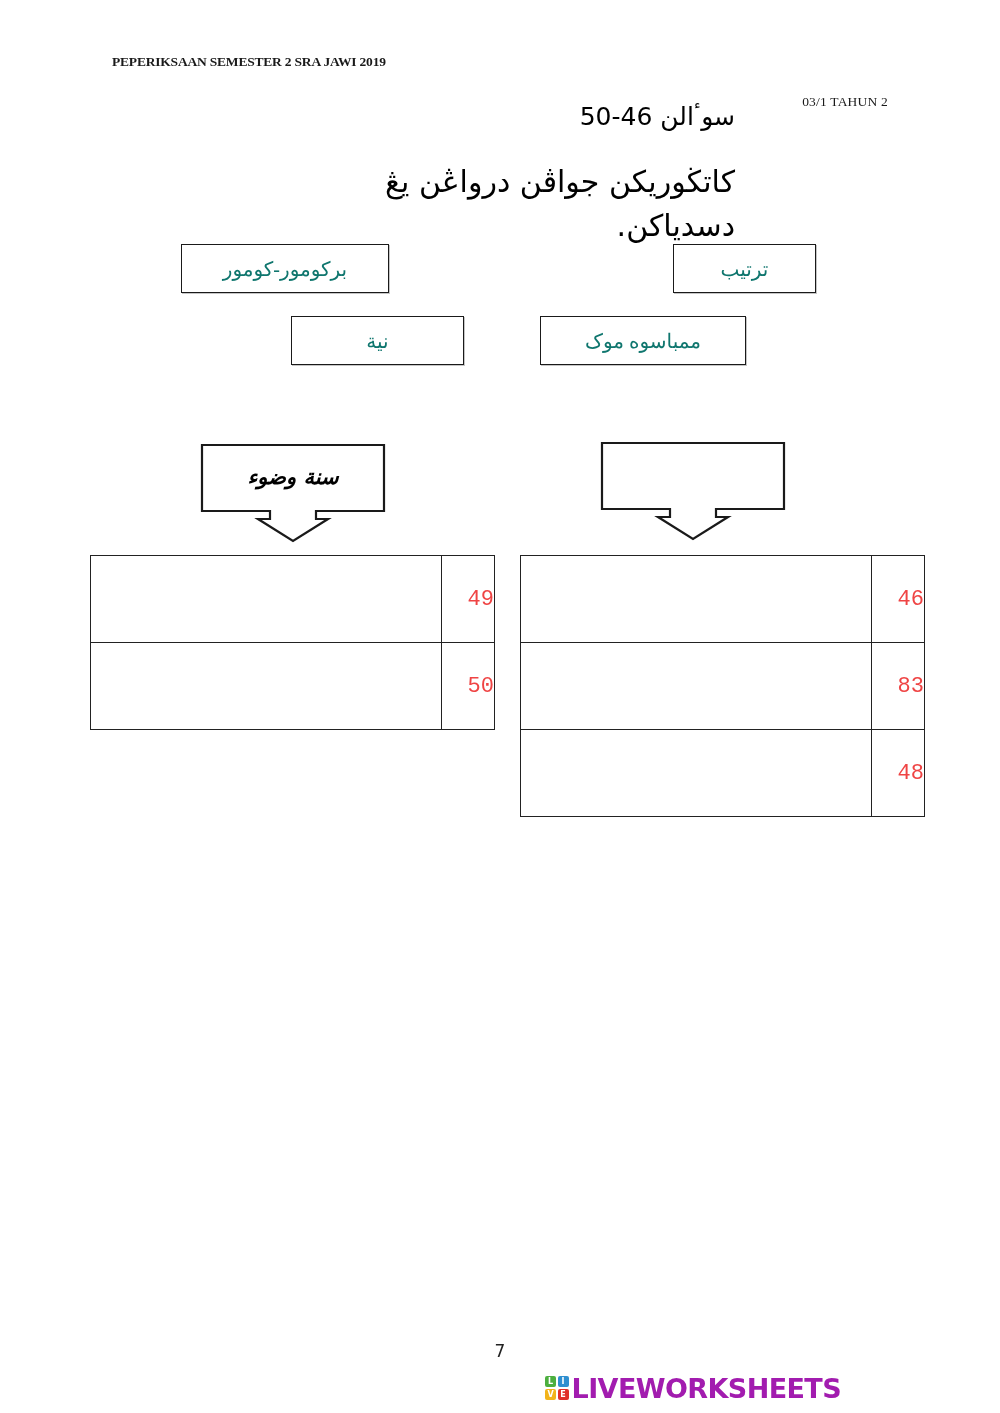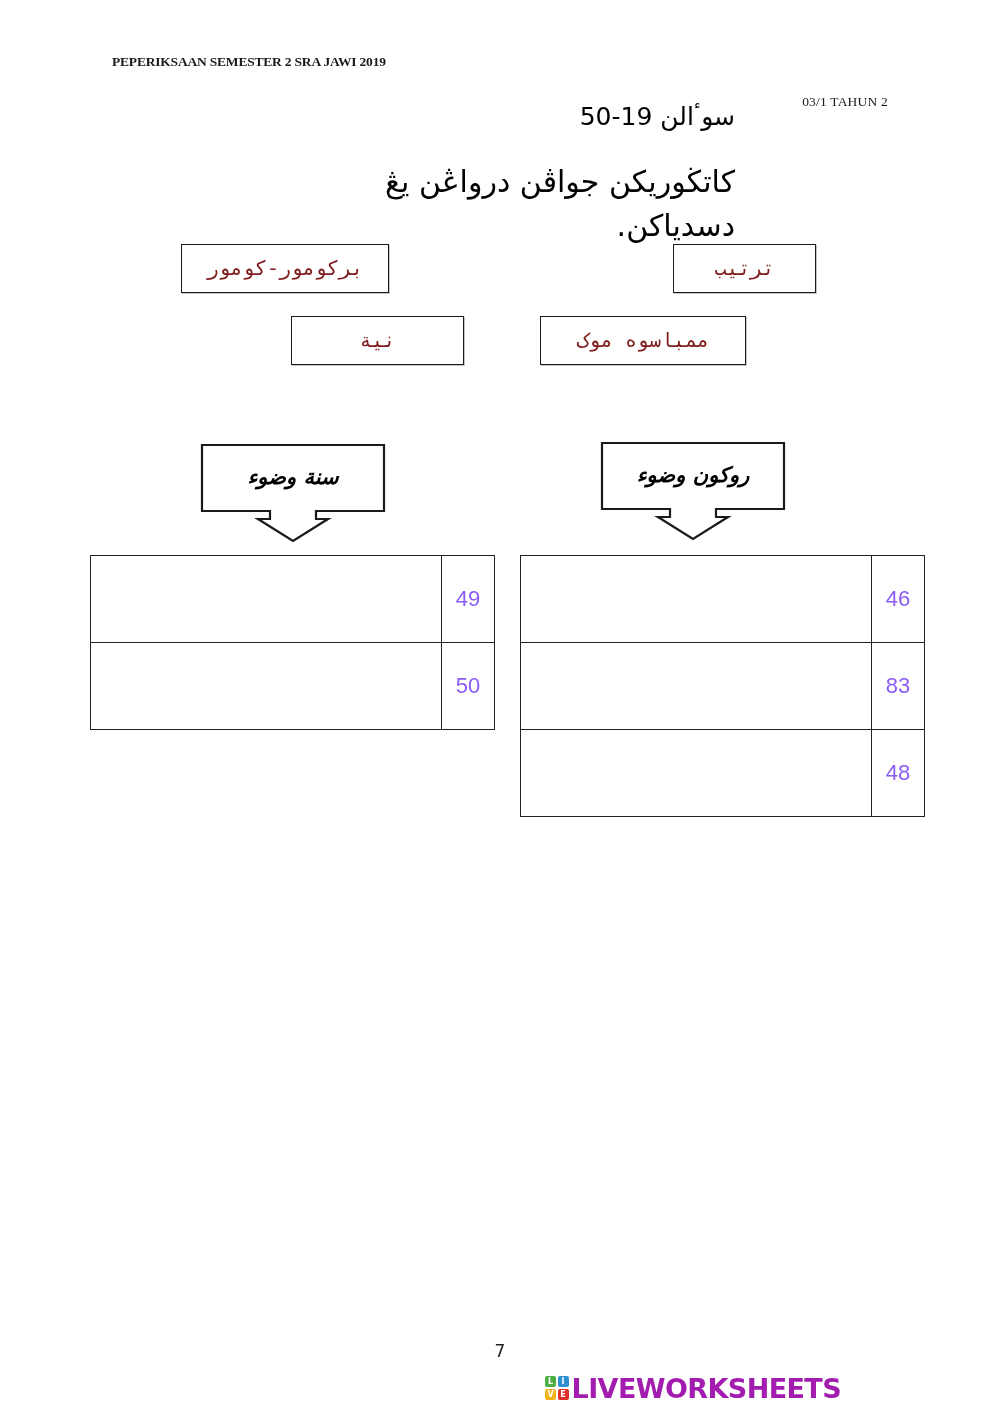--- a/index.html
+++ b/index.html
@@ -84,23 +84,23 @@
   }
   .wb-box {
     position: absolute;
     box-sizing: border-box;
     border: 1.6px solid #1a1a1a;
     background: #ffffff;
     display: flex;
     align-items: center;
     justify-content: center;
     direction: rtl;
-    font-family: Liberation Mono, monospace;
+    font-family: Liberation Serif, serif;
     font-size: 20px;
-    color: #7f1d1d;
+    color: #0f766e;
     white-space: nowrap;
     box-shadow: 1px 1px 0 rgba(90,90,90,0.35);
   }
 
   
   .wb-1 { left: 181px; top: 1px;  width: 208px; height: 49px; }
   .wb-2 { left: 424px; top: 1px;  width: 206px; height: 49px; }
   .wb-3 { left: 673px; top: 1px;  width: 143px; height: 49px; }
   
   .wb-4 { left: 291px; top: 73px; width: 173px; height: 49px; }
@@ -148,24 +148,24 @@
     table-layout: fixed;
   }
   .ans-table td {
     border: 1.3px solid #222;
     background: #fff;
     padding: 0;
     height: 86px;
     vertical-align: middle;
   }
   .ans-table td.num {
-    text-align: center;
-    font-family: Liberation Sans, sans-serif;
+    text-align: right;
+    font-family: Liberation Mono, monospace;
     font-size: 22px;
-    color: #8b5cf6;
+    color: #ef4444;
   }
   .ans-table td.blank {
     background: #ffffff;
   }
 
   #table-left  { left: 90px;  top: 555px; width: 402px; }
   #table-right { left: 520px; top: 555px; width: 402px; }
 
   
   .page-number {
@@ -217,21 +217,21 @@
 </head>
 <body>
 
 <div class="page">
 
   <div class="doc-header">
     <span class="hdr-left">PEPERIKSAAN SEMESTER 2 SRA JAWI 2019</span>
     <span class="hdr-right">03/1 TAHUN 2</span>
   </div>
 
-  <div class="q-range">سوٴالن 19-50</div>
+  <div class="q-range">سوٴالن 46-50</div>
 
   <div class="instruction">كاتڬوريكن جواڤن درواڠن يڠ دسدياكن.</div>
 
   <div class="wordbank">
     <div class="wb-box wb-1">بركومور-كومور</div>
     <div class="wb-box wb-3">ترتيب</div>
     <div class="wb-box wb-4">نية</div>
     <div class="wb-box wb-5">ممباسوه موک</div>
   </div>
 
@@ -239,21 +239,20 @@
     <svg class="cat-shape" viewBox="0 0 186 100">
       <path d="M2,2 L184,2 L184,68 L116,68 L116,76 L128,76 L93,98 L58,76 L70,76 L70,68 L2,68 Z" fill="#ffffff" stroke="#1a1a1a" stroke-width="2.2" stroke-linejoin="miter"></path>
     </svg>
     <div class="cat-label">سنة  وضوء</div>
   </div>
 
   <div class="cat-head right">
     <svg class="cat-shape" viewBox="0 0 186 100">
       <path d="M2,2 L184,2 L184,68 L116,68 L116,76 L128,76 L93,98 L58,76 L70,76 L70,68 L2,68 Z" fill="#ffffff" stroke="#1a1a1a" stroke-width="2.2" stroke-linejoin="miter"></path>
     </svg>
-    <div class="cat-label">روكون وضوء</div>
   </div>
 
   <table class="ans-table" id="table-left">
     <tbody>
       <tr>
         <td class="blank" style="width:350px"></td>
         <td class="num" style="width:52px">49</td>
       </tr>
       <tr>
         <td class="blank"></td>

